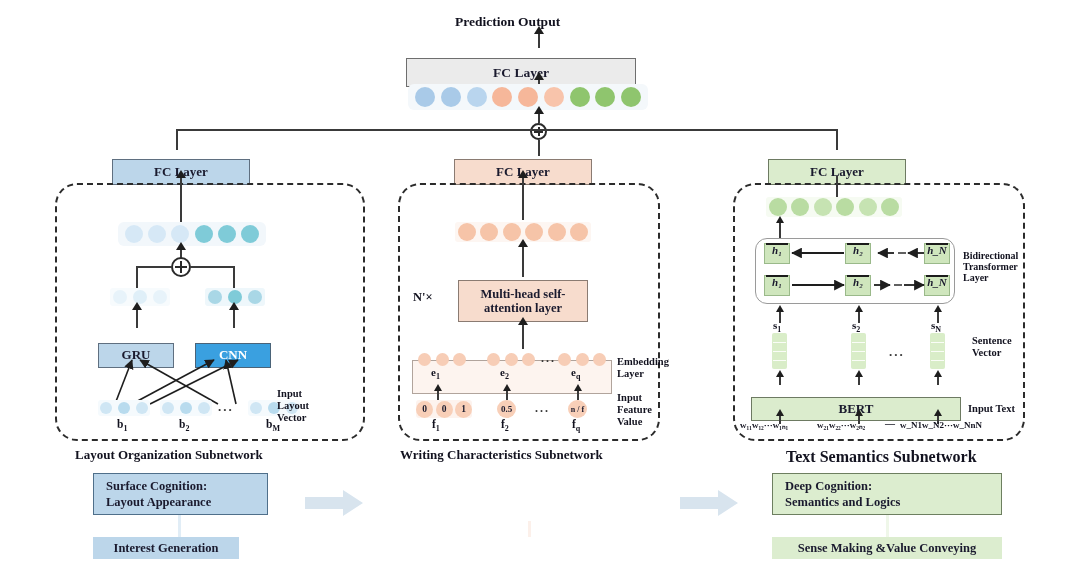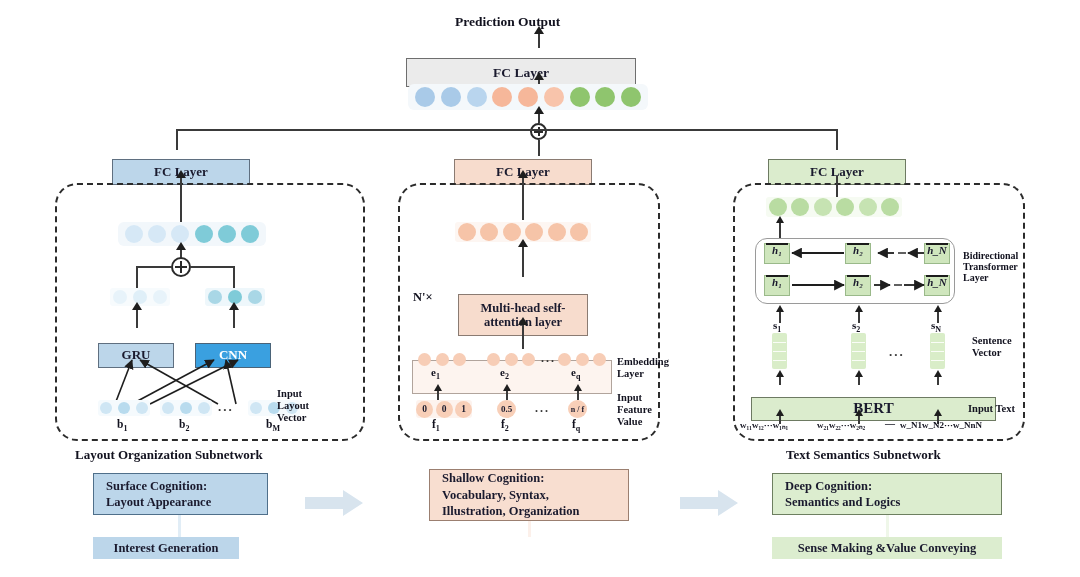--- a/index.html
+++ b/index.html
@@ -264,21 +264,21 @@
     <span class="dot" style="width:18px;height:18px;background:#f6c4a8;"></span>
     <span class="dot" style="width:18px;height:18px;background:#f6c4a8;"></span>
     <span class="dot" style="width:18px;height:18px;background:#f6c4a8;"></span>
   </div>
 
   <div class="vline" style="left:522px;top:243px;height:34px;"></div>
   <div class="arrow-up" style="left:518px;top:239px;"></div>
 
   <div class="lbl" style="left:413px;top:290px;font-size:12.5px;">N'×</div>
 
-  <div class="box box-orange" style="left:458px;top:282px;width:130px;height:42px;font-size:12.5px;flex-direction:column;">
+  <div class="box box-orange" style="left:458px;top:268px;width:130px;height:42px;font-size:12.5px;flex-direction:column;">
     <span>Multi-head self-</span>
     <span>attention layer</span>
   </div>
 
   <div class="vline" style="left:522px;top:321px;height:28px;"></div>
   <div class="arrow-up" style="left:518px;top:317px;"></div>
 
   <div class="box" style="left:412px;top:348px;width:200px;height:34px;background:#fdf4ef;border-color:#b1a49c;"></div>
   <div class="strip" style="left:418px;top:352px;width:48px;height:14px;justify-content:space-between;">
     <span class="dot" style="width:13px;height:13px;background:#f7cdb6;"></span>
@@ -337,20 +337,21 @@
   <div class="lbl" style="left:572px;top:418px;font-size:11.5px;">
     <span>f</span><sub style="font-size:8px">q</sub>
   </div>
 
   <div class="lbl" style="left:617px;top:392px;font-size:10.5px;">
     <div>Input</div>
     <div>Feature</div>
     <div>Value</div>
   </div>
 
+  <div class="lbl" style="left:400px;top:448px;font-size:13px;">Writing Characteristics Subnetwork</div>
 
   <div class="box box-green" style="left:768px;top:147px;width:138px;height:26px;font-size:13px;">FC Layer</div>
 
   <div class="dashed" style="left:733px;top:183px;width:292px;height:258px;"></div>
 
   <div class="vline" style="left:836px;top:176px;height:22px;"></div>
 
   <div class="strip" style="left:766px;top:197px;width:136px;height:20px;justify-content:space-between;padding:0 3px;background:#f6fbf2;">
     <span class="dot" style="width:18px;height:18px;background:#b9dca2;"></span>
     <span class="dot" style="width:18px;height:18px;background:#b9dca2;"></span>
@@ -464,54 +465,47 @@
     <div>Vector</div>
   </div>
 
   <div class="vline" style="left:779px;top:374px;height:11px;"></div>
   <div class="arrow-up-sm" style="left:776px;top:370px;"></div>
   <div class="vline" style="left:858px;top:374px;height:11px;"></div>
   <div class="arrow-up-sm" style="left:855px;top:370px;"></div>
   <div class="vline" style="left:937px;top:374px;height:11px;"></div>
   <div class="arrow-up-sm" style="left:934px;top:370px;"></div>
 
-  <div class="box box-green" style="left:751px;top:385px;width:245px;height:24px;font-size:15px;">BERT</div>
+  <div class="box box-green" style="left:751px;top:385px;width:210px;height:24px;font-size:13px;">BERT</div>
 
   <div class="vline" style="left:779px;top:413px;height:11px;"></div>
   <div class="arrow-up-sm" style="left:776px;top:409px;"></div>
   <div class="vline" style="left:858px;top:413px;height:11px;"></div>
   <div class="arrow-up-sm" style="left:855px;top:409px;"></div>
   <div class="vline" style="left:937px;top:413px;height:11px;"></div>
   <div class="arrow-up-sm" style="left:934px;top:409px;"></div>
 
   <div class="lbl" style="left:740px;top:420px;font-size:9px;">w₁₁w₁₂···w₁ₙ₁</div>
   <div class="lbl" style="left:817px;top:420px;font-size:9px;">w₂₁w₂₂···w₂ₙ₂</div>
   <div class="lbl" style="left:885px;top:418px;font-size:10px;">—</div>
   <div class="lbl" style="left:900px;top:420px;font-size:9px;">w_N1w_N2···w_NnN</div>
 
   <div class="lbl" style="left:968px;top:403px;font-size:10.5px;">Input Text</div>
 
-  <div class="lbl" style="left:786px;top:448px;font-size:13px;">Text Semantics Subnetwork</div>
+  <div class="lbl" style="left:786px;top:448px;font-size:16px;">Text Semantics Subnetwork</div>
 
   <div class="callout callout-b" style="left:93px;top:473px;width:175px;height:42px;">
     <div>
       <div>Surface Cognition:</div>
       <div>Layout Appearance</div>
     </div>
   </div>
   <div class="faint" style="left:178px;top:515px;height:22px;background:#bcd6ea;"></div>
   <div class="tag tag-b" style="left:93px;top:537px;width:146px;height:22px;">Interest Generation</div>
 
-  <div class="callout callout-o" style="left:429px;top:469px;width:200px;height:52px;">
-    <div>
-      <div>Shallow Cognition:</div>
-      <div>Vocabulary, Syntax,</div>
-      <div>Illustration, Organization</div>
-    </div>
-  </div>
   <div class="faint" style="left:528px;top:521px;height:16px;background:#f8ded0;"></div>
 
   <div class="callout callout-g" style="left:772px;top:473px;width:230px;height:42px;">
     <div>
       <div>Deep Cognition:</div>
       <div>Semantics and Logics</div>
     </div>
   </div>
   <div class="faint" style="left:886px;top:515px;height:22px;background:#dcedcf;"></div>
   <div class="tag tag-g" style="left:772px;top:537px;width:230px;height:22px;">Sense Making &amp;Value Conveying</div>

